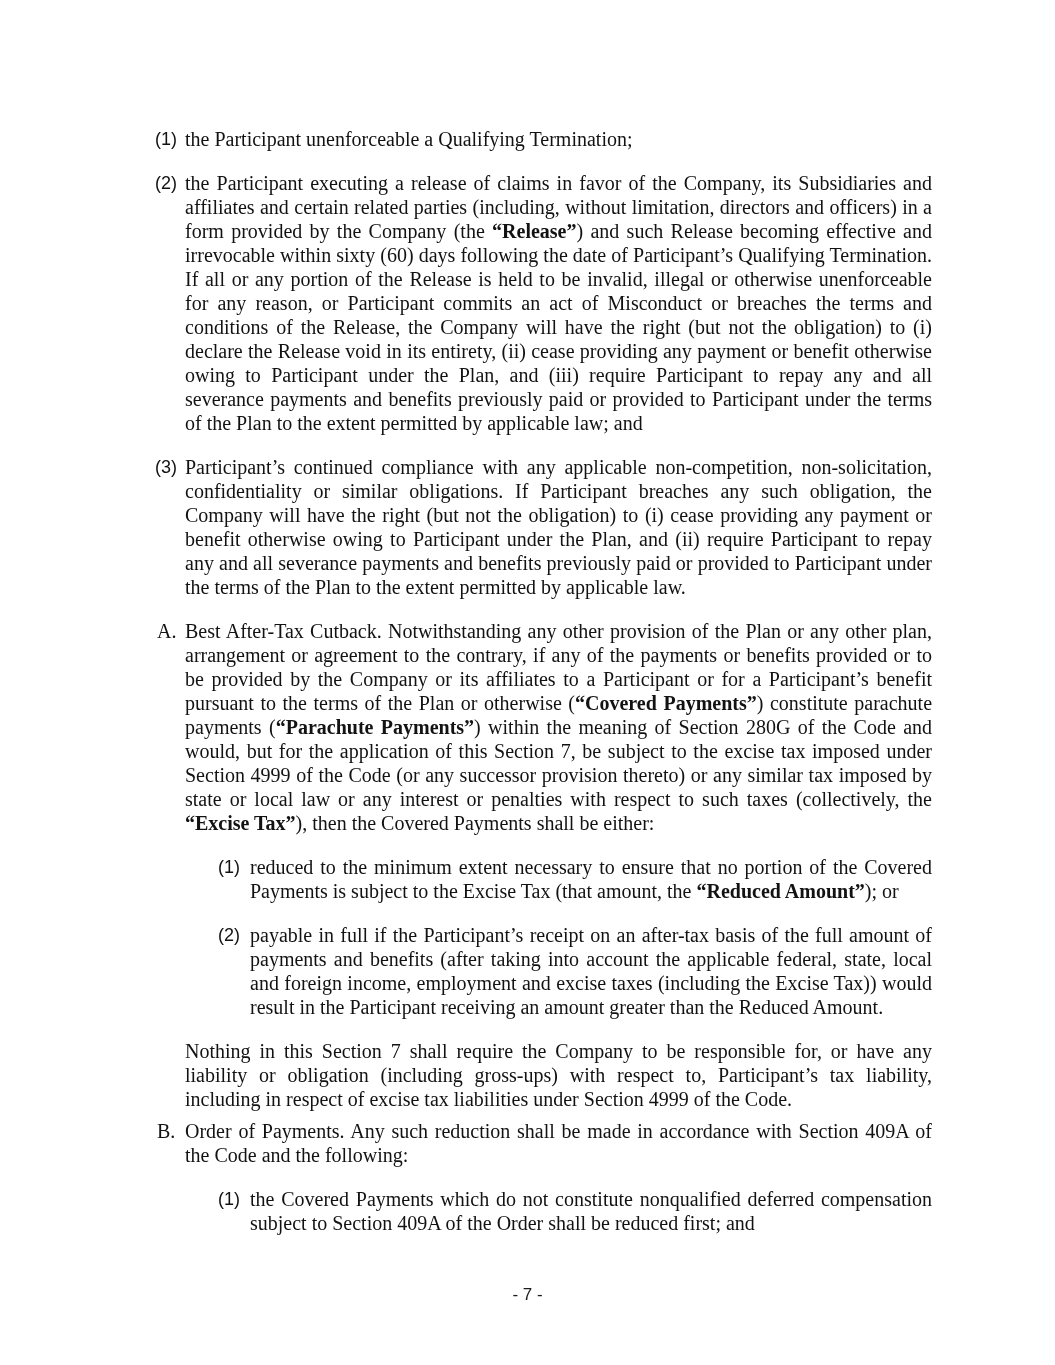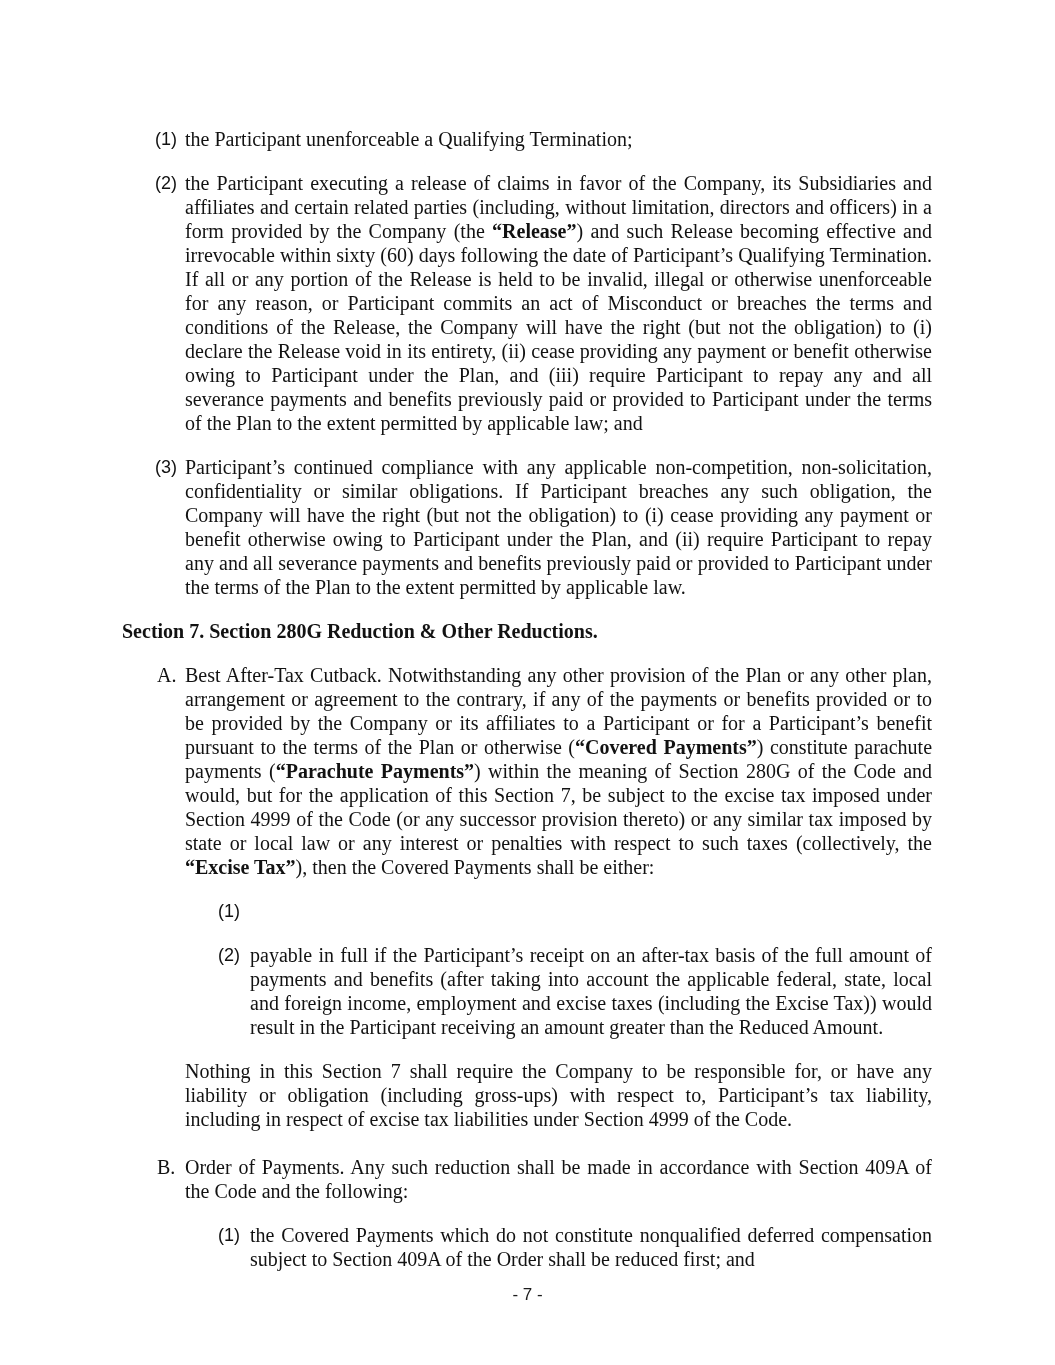--- a/index.html
+++ b/index.html
@@ -28,21 +28,21 @@
   .marker.sans {
     font-family:"Liberation Sans", sans-serif;
     font-size:18px;
   }
   .row .text { flex:1; text-align:justify; }
   .section-heading {
     font-weight:bold;
     margin:0 0 20px 0;
   }
   .cont-para {
-    margin:0 0 24px 63px;
+    margin:0 0 8px 63px;
     text-align:justify;
   }
   .b { font-weight:bold;margin-top:32px; }
   .i { }
   .footer {
     position:absolute;
     left:0; right:0; top:1283px;
     text-align:center;
     font-family:"Liberation Sans", sans-serif;
     font-size:17px;
@@ -68,31 +68,33 @@
     </div>
   </div>
 
   <div class="row lvl1">
     <div class="marker sans">(3)</div>
     <div class="text">
       <span>Participant’s continued compliance with any applicable non-competition, non-solicitation, confidentiality or similar obligations. If Participant breaches any such obligation, the Company will have the right (but not the obligation) to (i) cease providing any payment or benefit otherwise owing to Participant under the Plan, and (ii) require Participant to repay any and all severance payments and benefits previously paid or provided to Participant under the terms of the Plan to the extent permitted by applicable law.</span>
     </div>
   </div>
 
-  <div class="section-heading">Section 7. Section 280G Reduction &amp; Other Reductions.</div>
 
   <div class="row lvl-alpha">
     <div class="marker">A.</div>
     <div class="text">
       <span class="i">Best After-Tax Cutback</span><span>. Notwithstanding any other provision of the Plan or any other plan, arrangement or agreement to the contrary, if any of the payments or benefits provided or to be provided by the Company or its affiliates to a Participant or for a Participant’s benefit pursuant to the terms of the Plan or otherwise (</span><span class="b">“Covered Payments”</span><span>) constitute parachute payments (</span><span class="b">“Parachute Payments”</span><span>) within the meaning of Section 280G of the Code and would, but for the application of this Section 7, be subject to the excise tax imposed under Section 4999 of the Code (or any successor provision thereto) or any similar tax imposed by state or local law or any interest or penalties with respect to such taxes (collectively, the </span><span class="b">“Excise Tax”</span><span>), then the Covered Payments shall be either:</span>
     </div>
   </div>
 
   <div class="row lvl2">
     <div class="marker sans">(1)</div>
+    <div class="text">
+      <span>reduced to the minimum extent necessary to ensure that no portion of the Covered Payments is subject to the Excise Tax (that amount, the </span><span class="b">“Reduced Amount”</span><span>); or</span>
+    </div>
   </div>
 
   <div class="row lvl2">
     <div class="marker sans">(2)</div>
     <div class="text">
       <span>payable in full if the Participant’s receipt on an after-tax basis of the full amount of payments and benefits (after taking into account the applicable federal, state, local and foreign income, employment and excise taxes (including the Excise Tax)) would result in the Participant receiving an amount greater than the Reduced Amount.</span>
     </div>
   </div>
 
   <div class="cont-para">

